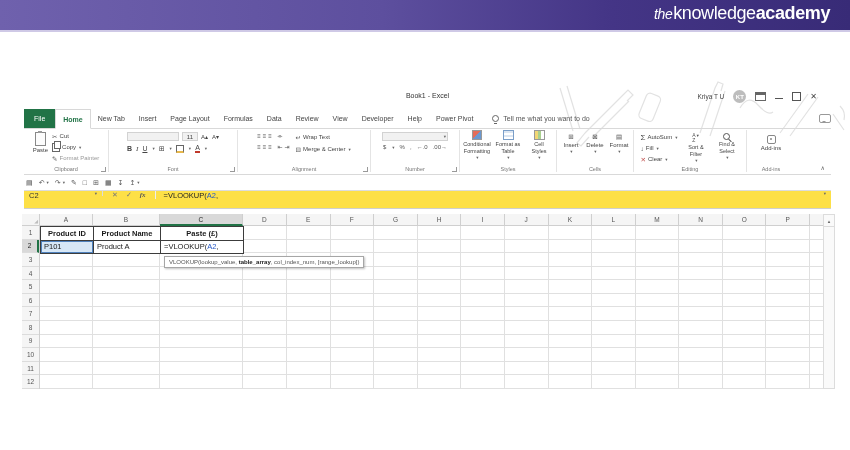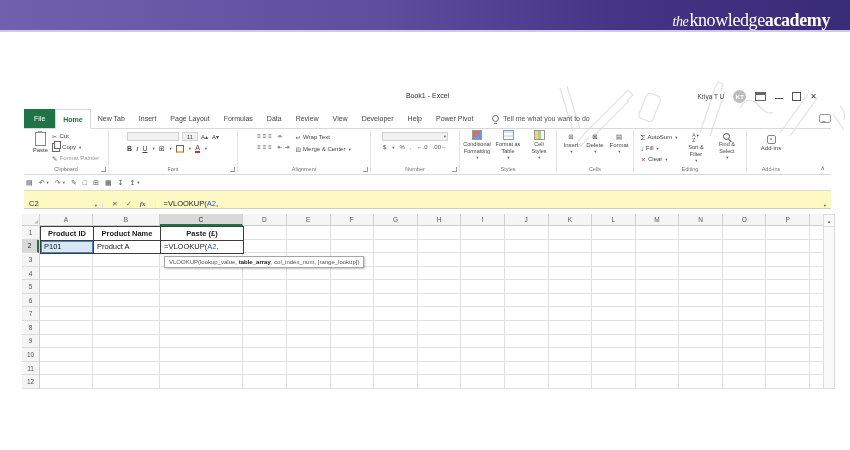--- a/index.html
+++ b/index.html
@@ -4,21 +4,21 @@
 <style>
   html,body{margin:0;padding:0;}
   body{width:850px;height:450px;background:#ffffff;overflow:hidden;position:relative;
        font-family:"Liberation Sans",sans-serif;-webkit-font-smoothing:antialiased;}
   .stage{position:absolute;inset:0;}
 
   
   .banner{position:absolute;left:0;top:0;width:850px;height:30px;
     background:linear-gradient(90deg,#6f61ad 0%,#5d4f9e 45%,#443586 72%,#382b77 100%);
     border-bottom:2px solid #cfc9e6;}
-  .logo{position:absolute;right:20px;top:10px;color:#fff;font-family:Liberation Serif, serif;font-size:18px;letter-spacing:-0.4px;}
+  .logo{position:absolute;right:20px;top:3px;color:#fff;font-family:Liberation Sans, sans-serif;font-size:18px;letter-spacing:-0.4px;}
   .logo .the{font-style:italic;font-size:14px;margin-right:1px;}
   .logo .acad{font-weight:bold;}
 
   
   .doodles{position:absolute;left:540px;top:76px;pointer-events:none;}
   .artifact{position:absolute;left:812px;top:322px;width:3px;height:4px;background:#777;}
 
   
   .xl{position:absolute;left:20px;top:85px;width:815px;height:312px;font-size:7px;color:#444;}
 
@@ -101,21 +101,21 @@
   .addin-icon{width:7px;height:7px;border:1px solid #888;border-radius:2px;position:relative;display:inline-block;}
   .addin-icon::after{content:"";position:absolute;left:2px;top:2px;width:2px;height:2px;background:#888;border-radius:50%;}
   .collapse{position:absolute;right:6px;bottom:3px;font-size:6px;color:#666;}
 
   
   .qat{position:absolute;left:6px;top:91px;height:13px;display:flex;align-items:center;gap:6px;font-size:7px;color:#555;}
   .qat .dd{margin-left:-4px;}
 
   
   .fbar{position:absolute;left:4px;right:4px;top:105px;height:17px;border-top:1px solid #dcdcdc;border-bottom:1px solid #cfcfcf;
-        display:flex;align-items:flex-end;background:#fef9c3;}
+        display:flex;align-items:flex-start;background:#fde047;}
   .namebox{width:60px;display:flex;align-items:center;padding-left:5px;font-size:7.5px;color:#333;}
   .nb-dd{width:13px;display:flex;align-items:center;justify-content:center;border-right:1px solid #dcdcdc;}
   .fb-btns{display:flex;align-items:center;gap:8px;padding:0 9px;font-size:7px;color:#777;border-right:1px solid #eee;}
   .fb-fx{font-family:"Liberation Serif",serif;font-style:italic;font-weight:bold;color:#555;}
   .fb-text{display:flex;align-items:center;padding-left:8px;font-size:7.5px;color:#222;}
   .fb-ddr{margin-left:auto;display:flex;align-items:center;padding-right:5px;}
   .ref-blue{color:#2456c4;}
 
   
   .grid{position:absolute;left:2px;top:129px;width:801px;height:175px;background:#fff;}

